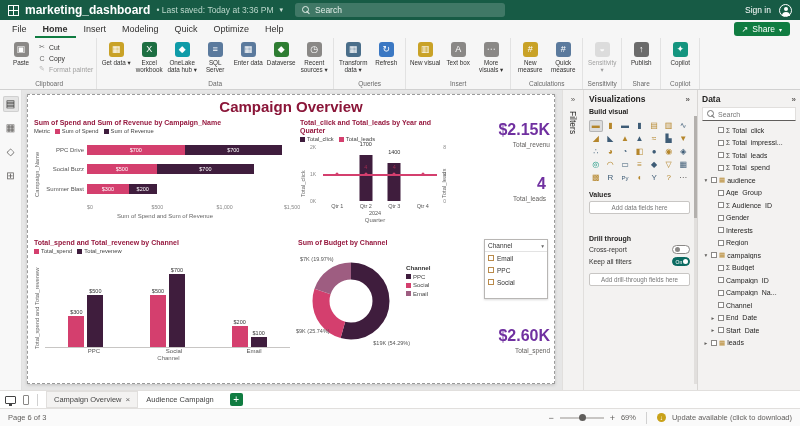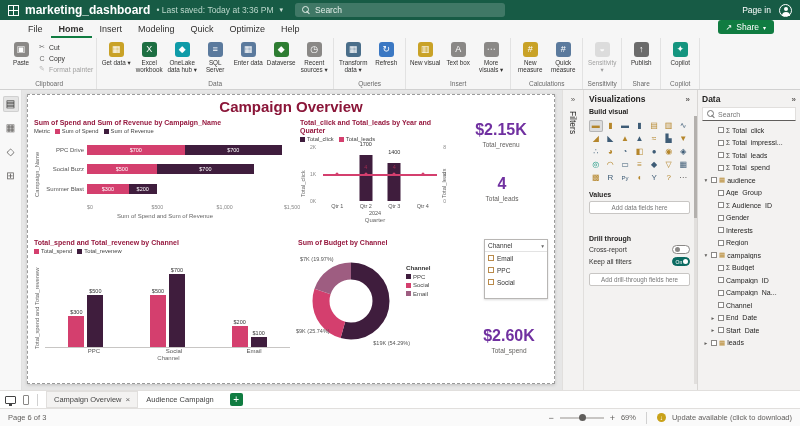--- a/index.html
+++ b/index.html
@@ -18,21 +18,21 @@
   .tb-search{position:absolute;left:50%;transform:translateX(-50%);top:3px;width:210px;height:14px;background:rgba(255,255,255,.18);border-radius:3px;display:flex;align-items:center;gap:5px;padding:0 7px;color:#e4efe9;font-size:8.5px}
   .mag{width:8px;height:8px;position:relative;display:inline-block;flex:none}
   .mag::before{content:"";position:absolute;width:5px;height:5px;border:1px solid currentColor;border-radius:50%;left:0;top:0}
   .mag::after{content:"";position:absolute;width:4px;height:1px;background:currentColor;transform:rotate(45deg);left:4px;top:6px}
   .tb-right{margin-left:auto;display:flex;align-items:center;gap:8px;font-size:8.5px}
   .avatar{width:13px;height:13px;border:1px solid #fff;border-radius:50%;position:relative;flex:none}
   .avatar::before{content:"";position:absolute;width:4px;height:4px;border-radius:50%;background:#fff;left:3.5px;top:2px}
   .avatar::after{content:"";position:absolute;width:8px;height:4px;border-radius:4px 4px 0 0;background:#fff;left:1.5px;top:7px}
 
   
-  .menubar{position:absolute;top:20px;left:0;right:0;height:18px;background:#f6f6f6;display:flex;padding:0 20px}
+  .menubar{position:absolute;top:20px;left:0;right:0;height:18px;background:#f6f6f6;display:flex;align-items:center;padding:0 4px}
   #menu-tabs{display:flex;align-items:center;height:100%}
   .mtab{padding:0 8px;font-size:9px;color:#323130;height:100%;display:flex;align-items:center}
   .mtab.active{font-weight:bold;box-shadow:inset 0 -2px 0 #107c41}
   .share-btn{margin-left:auto;margin-right:6px;background:#107c41;color:#fff;border-radius:3px;height:14px;display:flex;align-items:center;gap:4px;padding:0 8px;font-size:8.5px}
   .share-ic{font-size:8px}
   .share-caret{font-size:6px}
 
   
   .ribbon{position:absolute;top:38px;left:0;right:0;height:52px;background:#f6f6f6;border-bottom:1px solid #d1d1d1;display:flex;align-items:stretch;padding:0 2px}
   .rgroup{display:flex;flex-direction:column;border-right:1px solid #e2e2e2;padding:2px 3px 0}
@@ -85,21 +85,21 @@
   .c2col{position:absolute;bottom:0;width:13px;transform:translateX(-50%)}
   .c2collab{position:absolute;transform:translate(-50%,-100%);font-size:5.5px;color:#333;white-space:nowrap;padding-bottom:1px}
   .c2line{position:absolute;left:0;right:0;height:2px}
   .c2dot{position:absolute;width:3px;height:3px;border-radius:50%;transform:translate(-50%,-50%)}
   .c2dotlab{position:absolute;font-size:5.5px;color:#9e2c50;transform:translate(-50%,-100%)}
   .c2xlabs{display:flex;margin:2px 4px 0 14px}
   .c2xlab{flex:1;text-align:center;font-size:5.5px;color:#555}
   .c2year{text-align:center;font-size:5.5px;color:#555;margin-top:1px}
 
   
-  .card{text-align:center}
+  .card{text-align:right}
   #card1{left:424px;top:26px;width:98px;height:42px}
   #card2{left:430px;top:80px;width:88px;height:46px}
   #card3{left:440px;top:232px;width:82px;height:50px}
   .card-val{font-size:16px;font-weight:bold;color:#7030a0;line-height:1.1}
   .card-lab{font-size:6.5px;color:#605e5c;margin-top:2px}
 
   
   #slicer{left:456px;top:144px;width:64px;height:60px;border:1px solid #b8b6b4;background:#fff;box-shadow:0 1px 2px rgba(0,0,0,.15)}
   .slicer-head{display:flex;justify-content:space-between;align-items:center;font-size:6.5px;padding:2px 3px;border-bottom:1px solid #e3e3e3;color:#333}
   .slicer-caret{font-size:5.5px;color:#666}
@@ -189,21 +189,21 @@
   <div class="titlebar">
     <span class="pbi-logo"></span>
     <span class="doc-title">marketing_dashboard</span>
     <span class="saved">• Last saved: Today at 3:36 PM</span>
     <span class="tb-caret">▾</span>
     <div class="tb-search">
       <span class="mag"></span>
       <span>Search</span>
     </div>
     <div class="tb-right">
-      <span>Page in</span>
+      <span>Sign in</span>
       <span class="avatar"></span>
     </div>
   </div>
 
   <div class="menubar">
     <div id="menu-tabs">
         <div class="mtab">File</div>
         <div class="mtab active">Home</div>
         <div class="mtab">Insert</div>
         <div class="mtab">Modeling</div>

